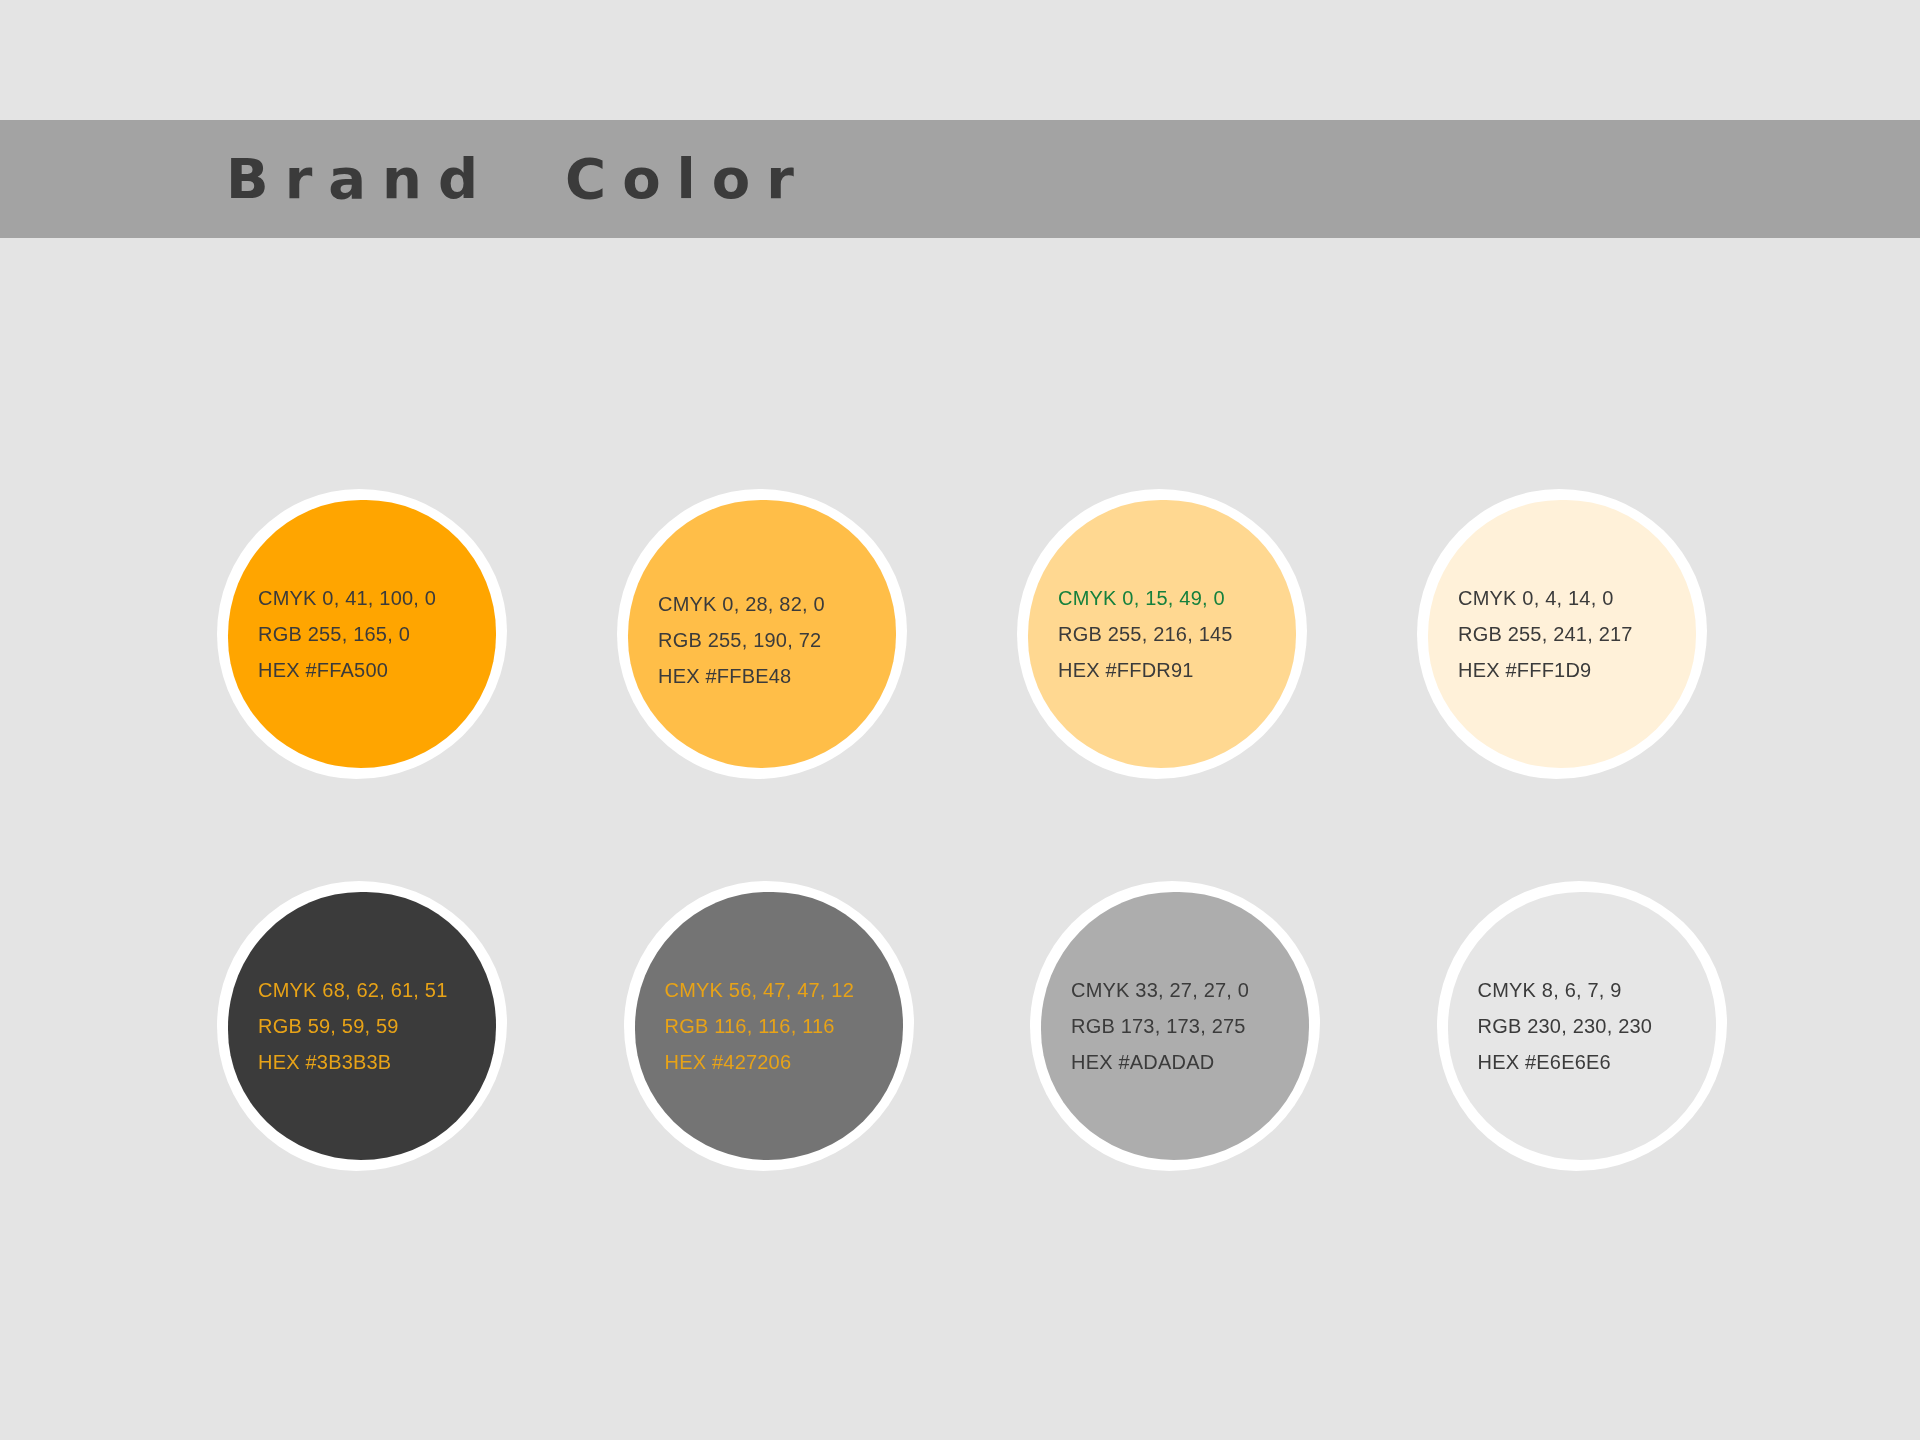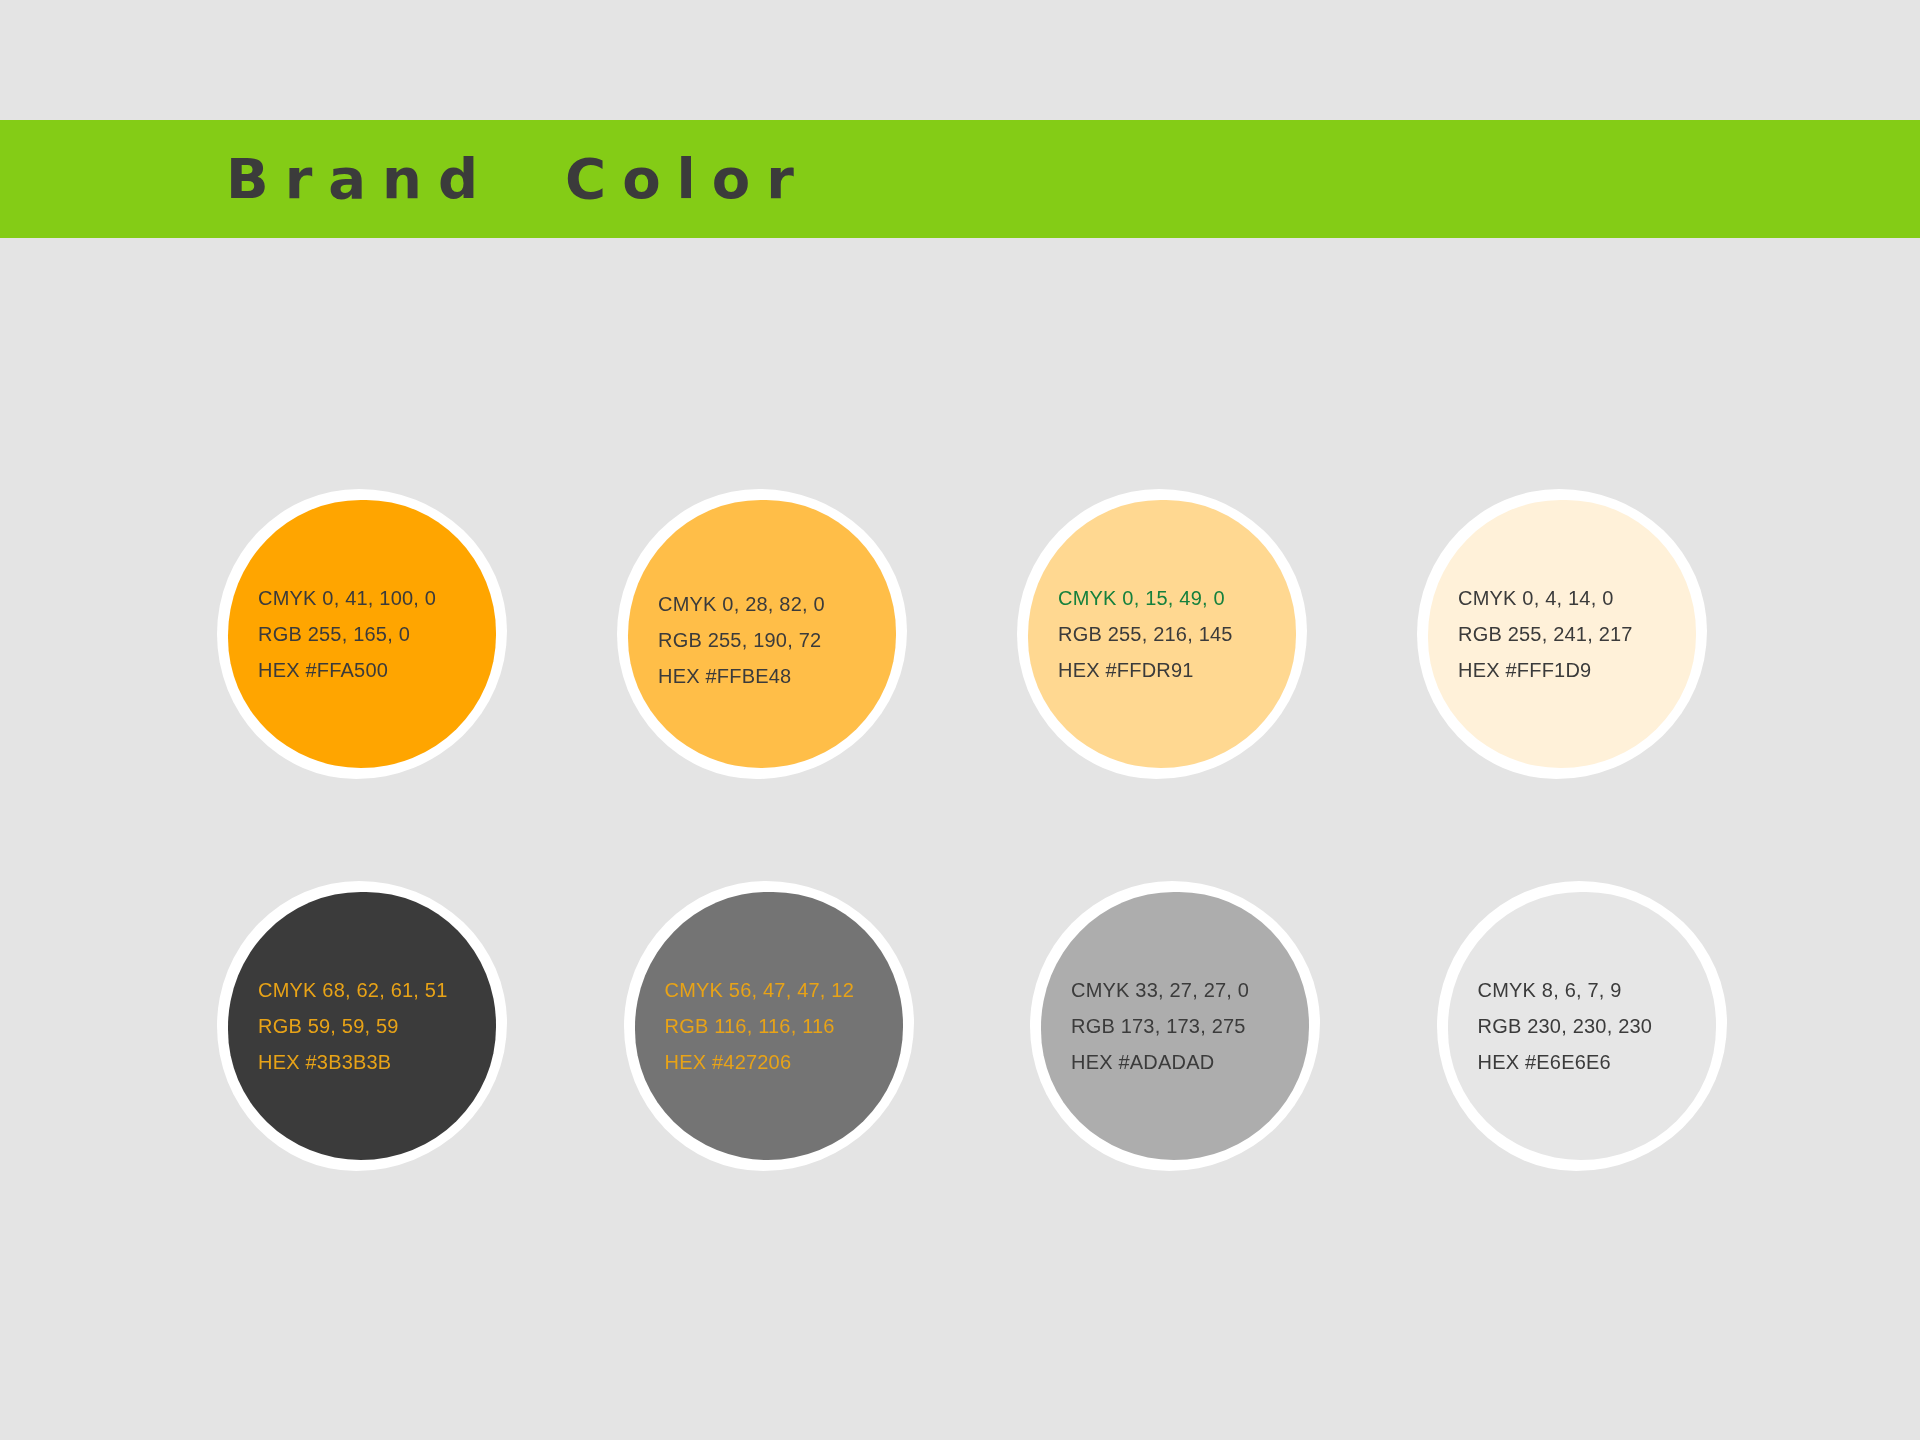--- a/index.html
+++ b/index.html
@@ -98,21 +98,21 @@
     color: #3b3b3b;
     white-space: nowrap;
     font-family: "Liberation Sans", sans-serif;
     letter-spacing: 0.2px;
   }
   .swatch.text-orange .swatch-line { color: #e8a317; }
 </style>
 </head>
 <body style="background: rgb(228, 228, 228);">
 
-<div class="header-banner" style="background: #84cc16;">
+<div class="header-banner" style="background: #a3a3a3;">
   <div class="header-title" style="color: rgb(59, 59, 59);">Brand  Color</div>
 </div>
 
 <div class="palette">
 
   <div class="swatch-row row-top">
 
     <div class="swatch">
       <div class="swatch-ring" style="background: rgb(255, 255, 255);"></div>
       <div class="swatch-fill" style="background: rgb(255, 165, 0);"></div>

